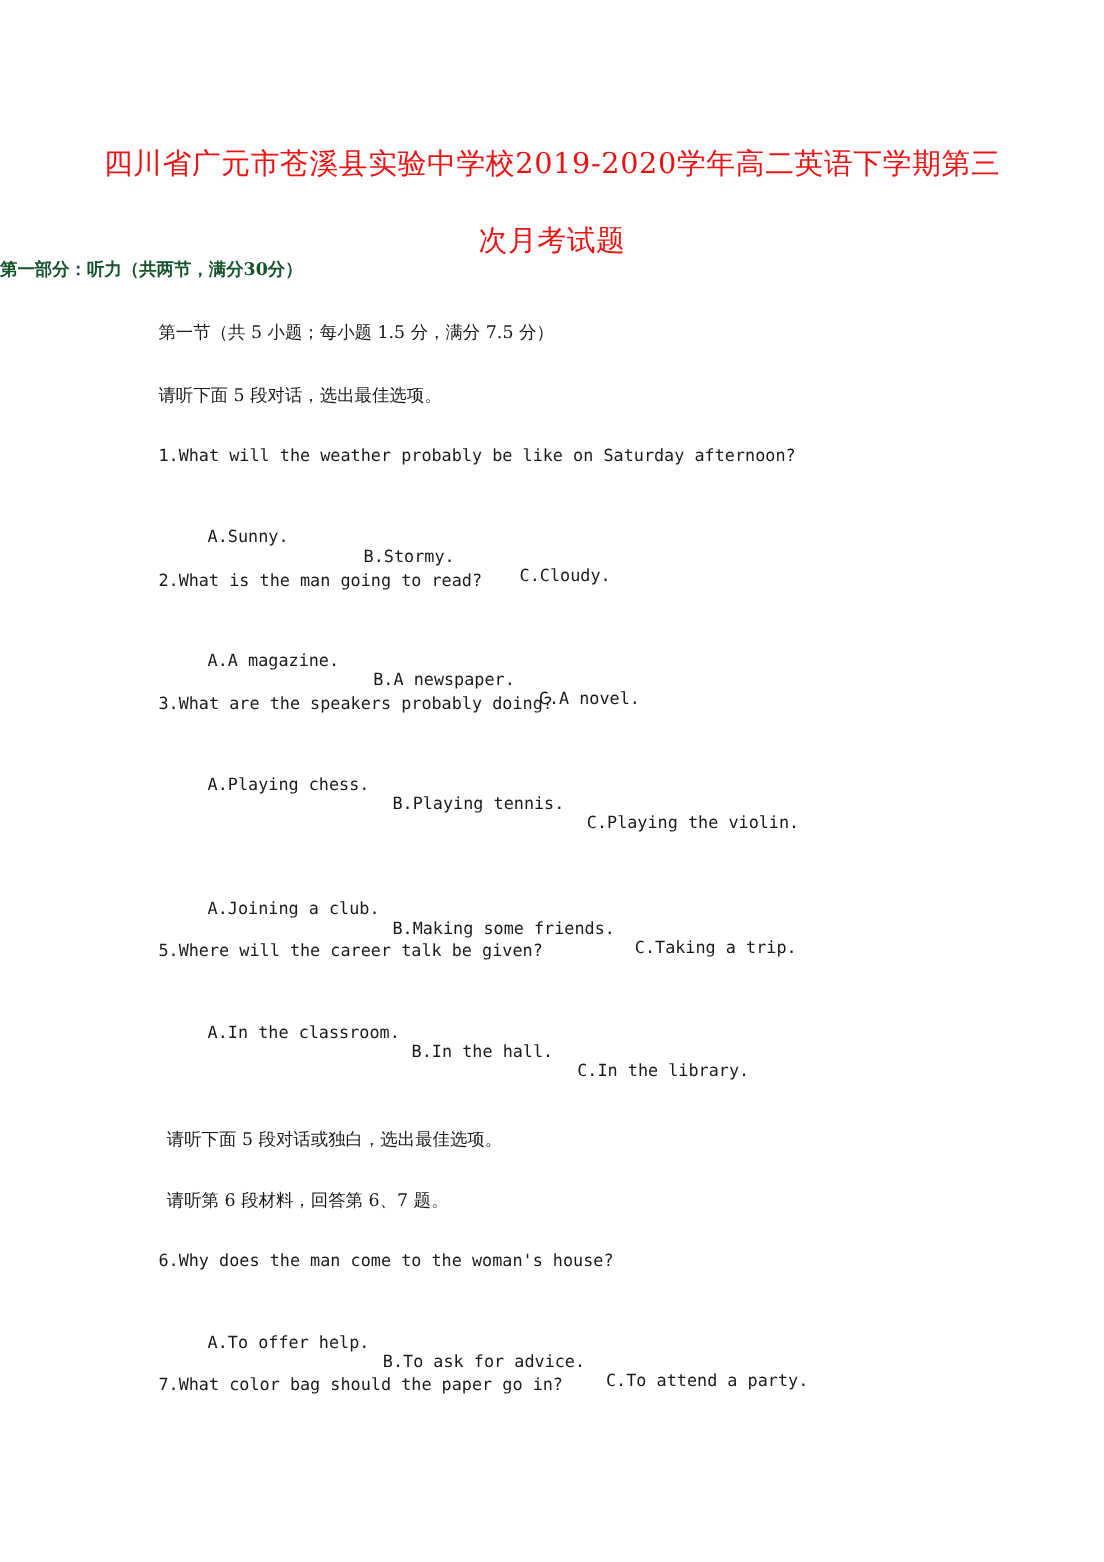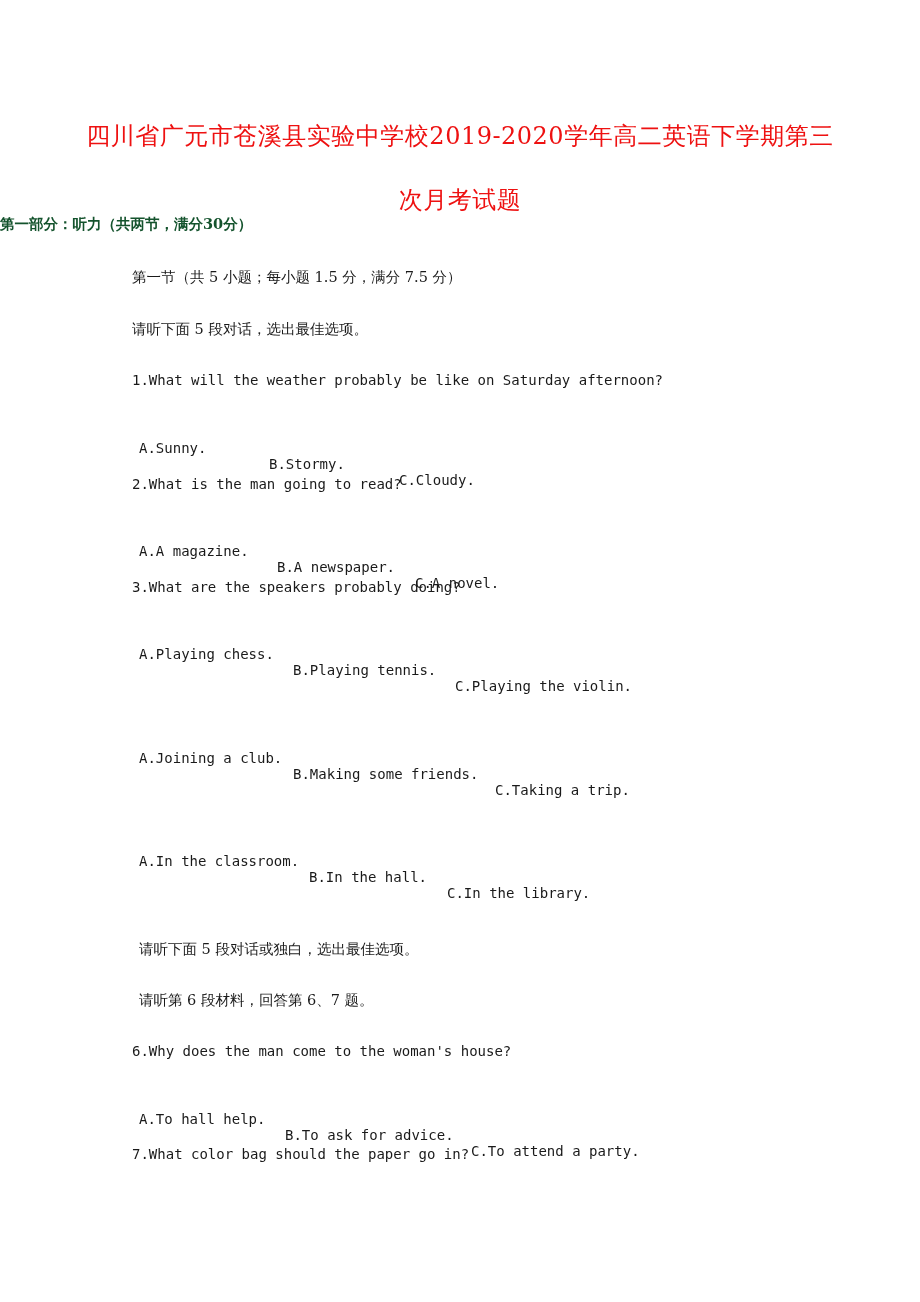--- a/index.html
+++ b/index.html
@@ -15,21 +15,21 @@
   .subtitle {
     position: absolute; left: 0; width: 920px; text-align: left; top: 215px;
     font-family: "DejaVu Serif", serif; font-size: 14.5px; font-weight: bold; color: #14532d;
   }
   .line {
     position: absolute; left: 132px; font-family: "DejaVu Sans Mono", "Liberation Mono", monospace;
     font-size: 14px; color: #1a1a1a; white-space: pre;
   }
   .cn { font-family: "DejaVu Serif", serif; font-size: 14.5px; }
   .opt { left: 139px; }
-  .opt span { position: absolute; white-space: pre; }
+  .opt span { position: absolute; white-space: pre; margin-left: 34px; }
 </style>
 </head>
 <body>
 
 <div class="page">
   <div class="title t1">四川省广元市苍溪县实验中学校2019-2020学年高二英语下学期第三</div>
   <div class="title t2">次月考试题</div>
   <div class="subtitle">第一部分：听力（共两节，满分30分）</div>
 
   <div class="line cn" style="top:268px">第一节（共 5 小题；每小题 1.5 分，满分 7.5 分）</div>
@@ -55,30 +55,31 @@
     <span style="left:154px">B.Playing tennis.</span>
     <span style="left:316px">C.Playing the violin.</span>
   </div>
 
   <div class="line opt" style="top:734px">
     <span style="left:0">A.Joining a club.</span>
     <span style="left:154px">B.Making some friends.</span>
     <span style="left:356px">C.Taking a trip.</span>
   </div>
 
+  <div class="line" style="top:785px">5.Where will the career talk be given?</div>
   <div class="line opt" style="top:837px">
     <span style="left:0">A.In the classroom.</span>
     <span style="left:170px">B.In the hall.</span>
     <span style="left:308px">C.In the library.</span>
   </div>
 
   <div class="line cn" style="top:940px;left:139px">请听下面 5 段对话或独白，选出最佳选项。</div>
   <div class="line cn" style="top:991px;left:139px">请听第 6 段材料，回答第 6、7 题。</div>
 
   <div class="line" style="top:1043px">6.Why does the man come to the woman's house?</div>
   <div class="line opt" style="top:1095px">
-    <span style="left:0">A.To hall help.</span>
+    <span style="left:0">A.To offer help.</span>
     <span style="left:146px">B.To ask for advice.</span>
     <span style="left:332px">C.To attend a party.</span>
   </div>
 
   <div class="line" style="top:1146px">7.What color bag should the paper go in?</div>
 </div>
 
 </body></html>

